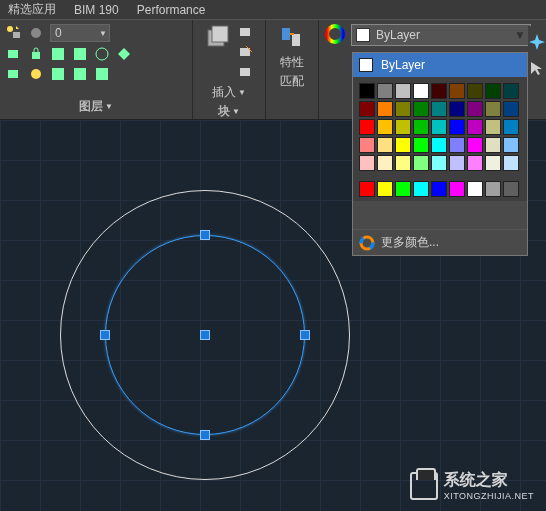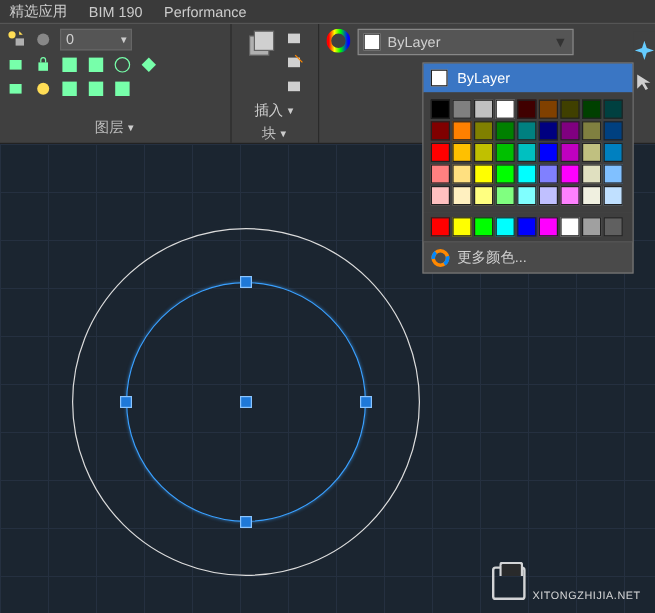--- a/index.html
+++ b/index.html
@@ -1,21 +1,21 @@
 <!DOCTYPE html>
 <html><head>
 <meta charset="utf-8">
 <style>
 * { margin: 0; padding: 0; box-sizing: border-box; }
 body { width: 546px; height: 511px; background: #2b2b2b; font-family: "Microsoft YaHei", sans-serif; font-size: 12px; color: #d0d0d0; overflow: hidden; position: relative; }
 .tabbar { height: 20px; background: #3a3a3a; display: flex; align-items: center; padding-left: 8px; gap: 18px; border-bottom: 1px solid #555; }
 .tabbar span { color: #ccc; }
 .ribbon { height: 100px; background: #404040; display: flex; border-bottom: 1px solid #222; }
 .ribbon-panel { border-right: 1px solid #2a2a2a; padding: 4px 6px; display: flex; flex-direction: column; justify-content: space-between; }
-.panel-label { text-align: center; color: #bbb; font-size: 12px; padding-top: 2px; display: flex; justify-content: center; align-items: center; gap: 2px; }
+.panel-label { text-align: center; color: #bbb; font-size: 12px; padding-top: 2px; display: flex; justify-content: center; align-items: center; gap: 2px; font-weight: bold; }
 .panel-body { flex: 1; }
 .layers-body { display: flex; flex-direction: column; gap: 4px; width: 180px; }
 .layers-row { display: flex; gap: 6px; align-items: center; }
 .icon { width: 16px; height: 16px; display: inline-block; }
 .dropdown-small { background: #555; border: 1px solid #666; width: 60px; height: 18px; display: flex; align-items: center; justify-content: flex-end; padding-right: 2px; }
 .blocks-body { display: flex; flex-direction: column; align-items: center; gap: 4px; width: 60px; }
 .big-icon { width: 28px; height: 28px; }
 .props-body { display: flex; flex-direction: column; align-items: center; gap: 2px; width: 40px; }
 .color-sel-panel { width: 180px; }
 .bylayer-box { background: #555; border: 1px solid #888; height: 22px; display: flex; align-items: center; gap: 6px; padding: 0 4px; }
@@ -23,21 +23,21 @@
 .bylayer-box .arrow { margin-left: auto; color: #333; }
 .color-dropdown { position: absolute; top: 52px; left: 352px; width: 176px; background: #4a4a4a; border: 1px solid #777; z-index: 10; }
 .color-dropdown .item { height: 24px; display: flex; align-items: center; gap: 8px; padding: 0 6px; }
 .color-dropdown .item.highlight { background: #3a76c4; color: #fff; }
 .color-dropdown .item .sq { width: 14px; height: 14px; background: #fff; border: 1px solid #222; }
 .color-grid { padding: 6px; display: grid; grid-template-columns: repeat(9, 16px); grid-auto-rows: 16px; gap: 2px; background: #3f3f3f; }
 .color-grid div { border: 1px solid #222; }
 .index-label { padding: 4px 6px; color: #ddd; background: #3f3f3f; }
 .index-row { padding: 4px 6px; display: flex; gap: 2px; background: #3f3f3f; }
 .index-row div { width: 16px; height: 16px; border: 1px solid #222; }
-.more-colors { height: 26px; display: flex; align-items: center; gap: 6px; padding: 4px 6px; border-top: 1px solid #555; }
+.more-colors { height: 26px; display: flex; align-items: center; gap: 6px; padding: 4px 6px; border-top: 1px solid #555; margin-top: 28px; }
 .canvas { position: absolute; top: 120px; left: 0; right: 0; bottom: 0; background: #1b2530; }
 .grid-bg { position: absolute; inset: 0; background-image: linear-gradient(#253040 1px, transparent 1px), linear-gradient(90deg, #253040 1px, transparent 1px); background-size: 40px 40px; }
 .circle-outer { position: absolute; width: 290px; height: 290px; border: 1px solid #dcdcdc; border-radius: 50%; left: 60px; top: 70px; }
 .circle-inner { position: absolute; width: 200px; height: 200px; border: 1.5px solid #3aa0ff; border-radius: 50%; left: 105px; top: 115px; box-shadow: 0 0 3px rgba(58,160,255,0.6); }
 .grip { position: absolute; width: 10px; height: 10px; background: #1e78d8; border: 1px solid #89c4ff; }
 .watermark { position: absolute; bottom: 10px; right: 12px; display: flex; align-items: center; gap: 6px; color: #e8e8e8; opacity: 0.9; }
 .watermark .logo { width: 28px; height: 28px; border: 2px solid #e8e8e8; border-radius: 3px; position: relative; }
 .watermark .logo::before { content: ""; position: absolute; top: -6px; left: 4px; width: 16px; height: 10px; background: #2b2b2b; border: 2px solid #e8e8e8; border-bottom: none; border-radius: 3px 3px 0 0; }
 .chev { font-size: 8px; color: #ccc; }
 .right-strip { position: absolute; top: 26px; right: 0; width: 18px; height: 70px; background: #404040; display: flex; flex-direction: column; align-items: center; gap: 10px; padding-top: 8px; }
@@ -137,20 +137,31 @@
         <span>插入</span>
         <span class="chev">▼</span>
       </div>
     </div>
     <div class="panel-label">
       <span>块</span>
       <span class="chev">▼</span>
     </div>
   </div>
 
+  <div class="ribbon-panel">
+    <div class="panel-body props-body">
+      <span class="big-icon"><svg viewBox="0 0 28 28">
+            <rect x="4" y="4" width="8" height="12" fill="#4a90d9"></rect>
+            <rect x="14" y="10" width="8" height="12" fill="#d0d0d0"></rect>
+            <path d="M12 10 L16 10" stroke="#f80" stroke-width="2"></path>
+          </svg></span>
+      <span>特性</span>
+      <span>匹配</span>
+    </div>
+  </div>
 
   <div class="ribbon-panel" style="border-right:none;">
     <div class="panel-body" style="display:flex;gap:6px;align-items:flex-start;">
       <span class="icon" style="width:20px;height:20px;"><svg viewBox="0 0 20 20">
             <circle cx="10" cy="10" r="8" fill="none" stroke-width="4" stroke="url(#g)"></circle>
             <defs>
               <linearGradient id="g">
                 <stop offset="0" stop-color="#f00"></stop>
                 <stop offset="0.3" stop-color="#ff0"></stop>
                 <stop offset="0.6" stop-color="#0f0"></stop>
@@ -253,16 +264,17 @@
   <div class="circle-outer"></div>
   <div class="circle-inner"></div>
   <div class="grip" style="left:200px;top:110px;"></div>
   <div class="grip" style="left:200px;top:310px;"></div>
   <div class="grip" style="left:100px;top:210px;"></div>
   <div class="grip" style="left:300px;top:210px;"></div>
   <div class="grip" style="left:200px;top:210px;"></div>
   <div class="watermark">
     <div class="logo"></div>
     <div>
-      <div style="font-size:9px;letter-spacing:0.5px;margin-top:20px;">XITONGZHIJIA.NET</div>
+      <div style="font-size:16px;font-weight:bold;">系统之家</div>
+      <div style="font-size:9px;letter-spacing:0.5px;">XITONGZHIJIA.NET</div>
     </div>
   </div>
 </div>
 
 </body></html>

